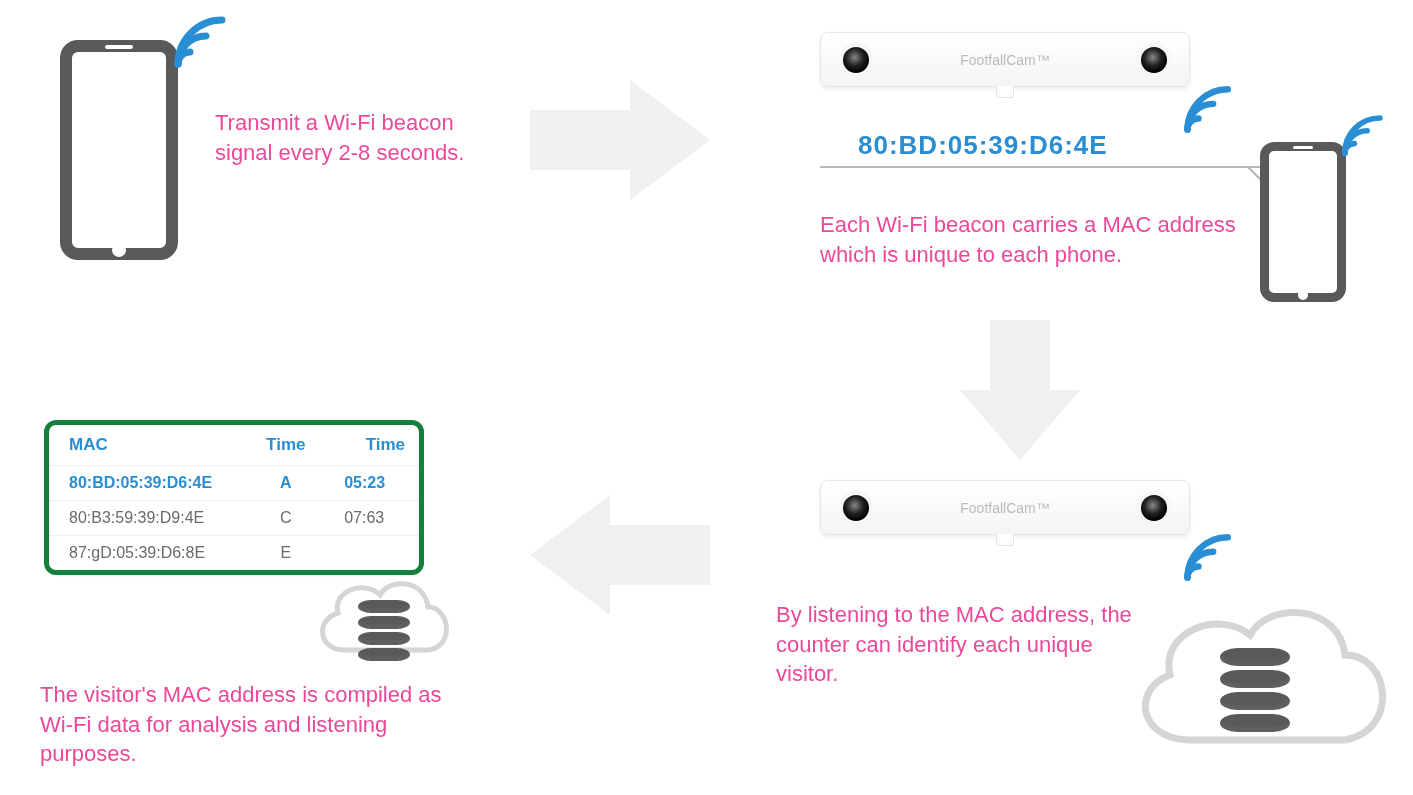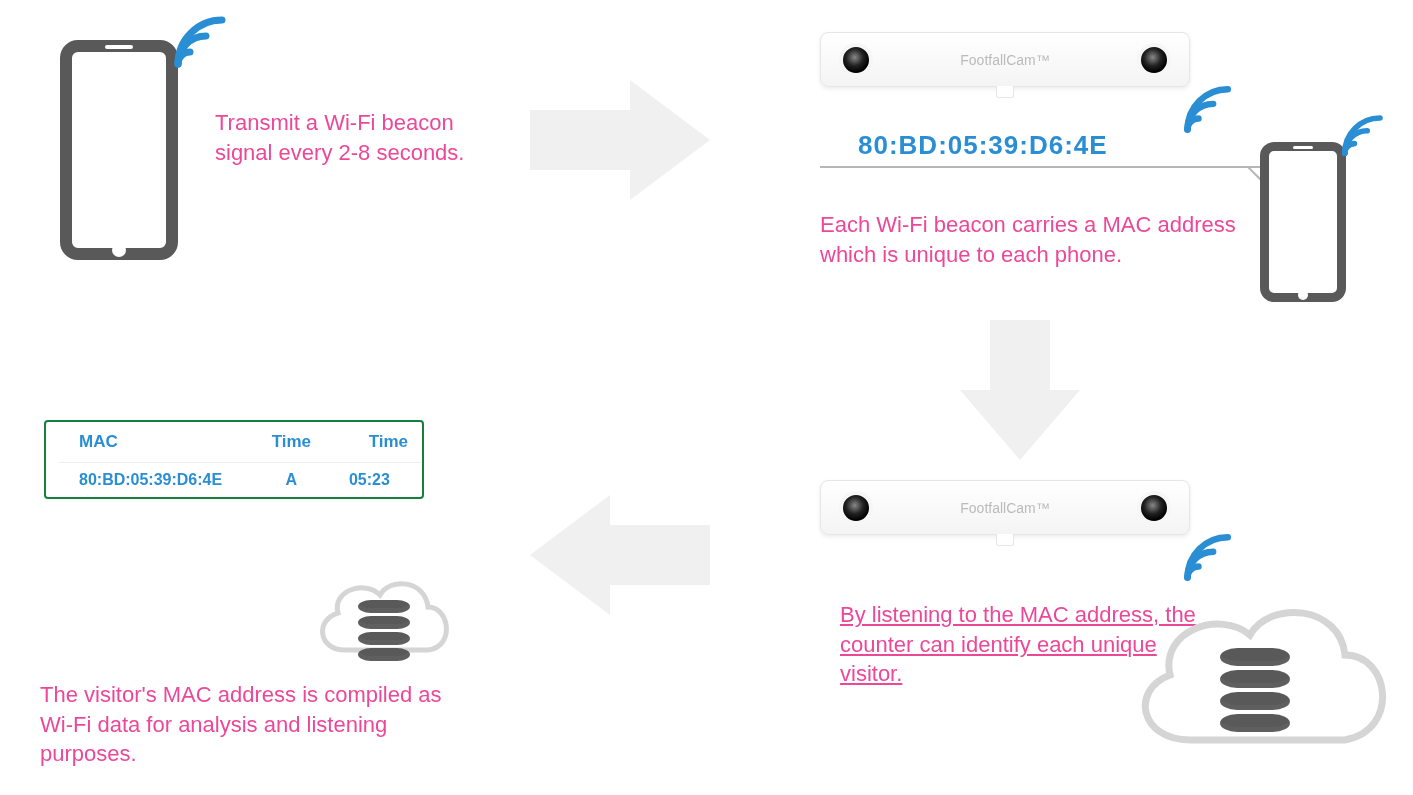--- a/index.html
+++ b/index.html
@@ -89,25 +89,24 @@
     position: relative;
   }
   .db-stack .disk::after { content:""; position:absolute; inset:0; border-radius:inherit;
     box-shadow: inset 0 -5px 0 rgba(255,255,255,0.04); }
   .db-small .disk { width: 52px; height: 13px; margin-bottom:3px; }
 
   
   .datatable {
     position:absolute; left: 44px; top: 420px;
     width: 380px;
-    border: 2px solid #15803d; border-radius: 4px;
+    border: 5px solid #15803d; border-radius: 12px;
     background:#fff;
     box-shadow: 0 1px 2px rgba(0,0,0,0.04);
     font-size: 16px;
-    padding-left: 13px;
   }
   .datatable table { width:100%; border-collapse: collapse; }
   .datatable th {
     color:#2a8ed4; font-weight:700; text-align:left;
     padding: 10px 14px; font-size: 17px;
   }
   .datatable th:nth-child(1){ width: 52%; padding-left: 20px;}
   .datatable th:nth-child(2){ width: 24%; text-align:center;}
   .datatable th:nth-child(3){ width: 24%; text-align:right;}
   .datatable td {
@@ -130,21 +129,21 @@
   #macline{ position:absolute; left: 820px; top: 166px; width: 455px; height: 2px; background:#b7b7b7; }
   #macdiag{ position:absolute; left: 1248px; top: 167px; width: 56px; height: 56px; overflow:visible; }
   #text2  { position:absolute; left: 820px; top: 182px; width: 420px; margin-top: 28px; }
   #phone2 { left: 1260px; top: 142px; }
   #wifi3  { left: 1340px; top: 110px; }
 
   #arrow2 { left: 960px; top: 320px; width: 120px; height: 140px; }
 
   #sensor2{ left: 820px; top: 480px; }
   #wifi4  { left: 1182px; top: 528px; }
-  #text3  { position:absolute; left: 840px; top: 600px; width: 360px; text-decoration: underline; }
+  #text3  { position:absolute; left: 776px; top: 600px; width: 360px; }
   #cloud2 { left: 1120px; top: 580px; width: 280px; height: 190px; }
   #db2    { left: 1220px; top: 648px; }
 
   #cloud1 { left: 310px; top: 565px; width: 140px; height: 100px; }
   #db1    { left: 358px; top: 600px; }
 
   #arrow3 { left: 530px; top: 495px; width: 180px; height: 120px; }
 
   #text4  { position:absolute; left: 40px; top: 680px; width: 420px; }
 
@@ -249,20 +248,30 @@
         <th>Time</th>
         <th>Time</th>
       </tr>
     </thead>
     <tbody>
       <tr class="hl">
         <td>80:BD:05:39:D6:4E</td>
         <td>A</td>
         <td>05:23</td>
       </tr>
+      <tr>
+        <td>80:B3:59:39:D9:4E</td>
+        <td>C</td>
+        <td>07:63</td>
+      </tr>
+      <tr>
+        <td>87:gD:05:39:D6:8E</td>
+        <td>E</td>
+        <td></td>
+      </tr>
     </tbody>
   </table>
 </div>
 <div id="cloud1" class="cloud">
   <svg width="140" height="100" viewBox="0 0 140 100">
     <path d="M35 85
              C8 85 5 55 28 48
              C22 25 55 15 70 30
              C80 12 115 15 118 42
              C140 42 145 82 118 85 Z" fill="#fff" stroke="#d5d5d5" stroke-width="5"></path>

